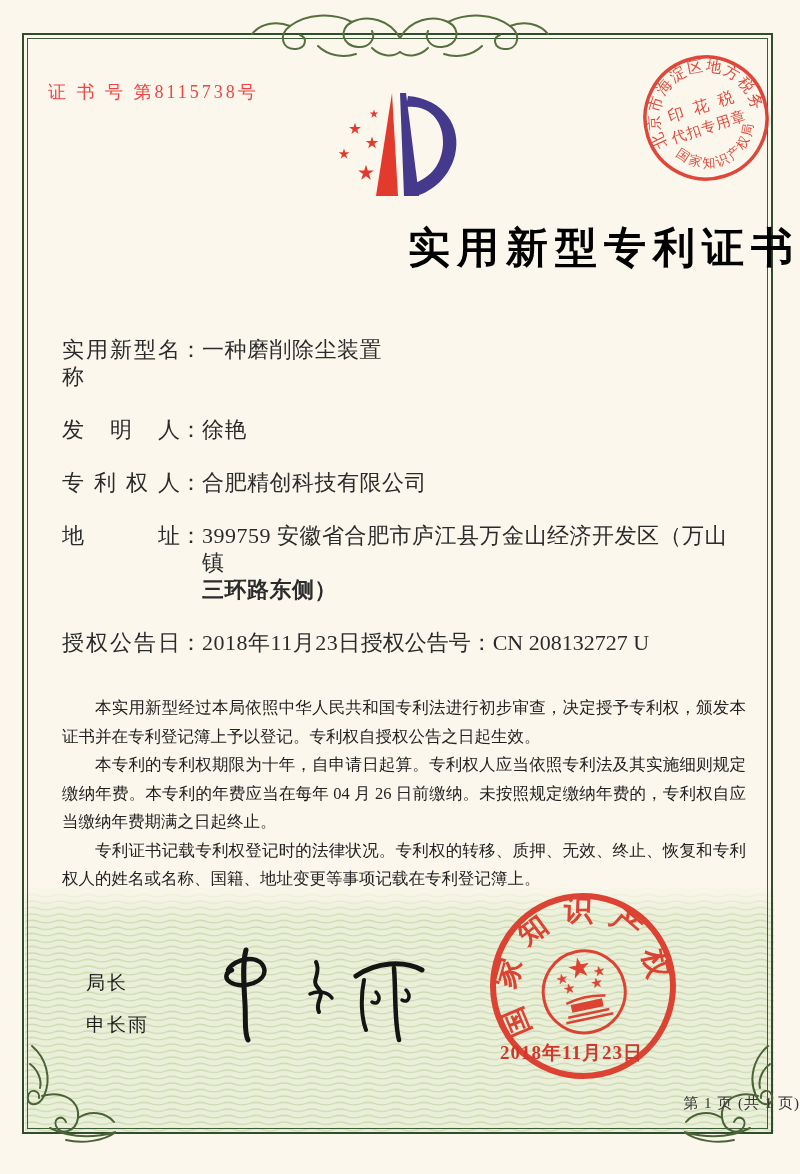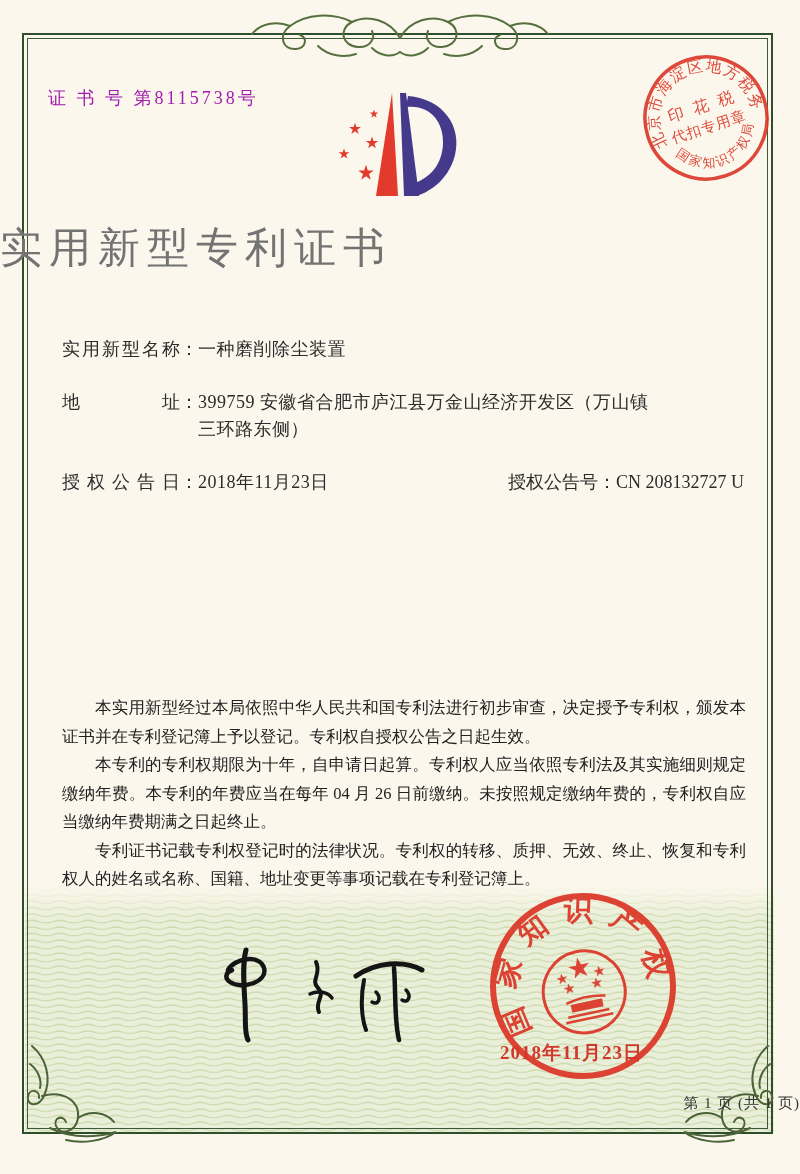--- a/index.html
+++ b/index.html
@@ -11,32 +11,32 @@
   
   .frame-outer{position:absolute; left:22px; top:33px; width:751px; height:1101px;
     border:2px solid #2f4f2c; box-sizing:border-box;}
   .frame-inner{position:absolute; left:3px; top:3px; right:3px; bottom:3px;
     border:1px solid #3c5a37;}
   
   .green-zone{position:absolute; left:25px; top:886px; width:749px; height:247px;}
   .green-zone svg{display:block;}
   .green-fade{position:absolute; left:0; top:0; width:100%; height:34px;
     background:linear-gradient(#fbf7ec, rgba(251,247,236,0));}
-  .cert-no{position:absolute; left:48px; top:86px; font-size:18px; letter-spacing:3px; color:#a21caf;}
+  .cert-no{position:absolute; left:48px; top:80px; font-size:18px; letter-spacing:3px; color:#ef4444;}
   .logo{position:absolute; left:332px; top:82px;}
   .tax-stamp{position:absolute; left:636px; top:48px; opacity:.92;}
-  .title{position:absolute; left:0; top:220px; width:100%; text-align:left;
-    font-size:42px; font-weight:normal; letter-spacing:7px; color:#737373;}
-  .fields{position:absolute; left:62px; top:336px; width:682px; font-size:18px; color:#2b2b2b;}
+  .title{position:absolute; left:0; top:220px; width:100%; text-align:right;
+    font-size:42px; font-weight:bold; letter-spacing:7px; color:#000000;}
+  .fields{position:absolute; left:62px; top:336px; width:682px; font-size:22px; color:#2b2b2b;}
   .row{margin-bottom:26px; line-height:27px;}
   .lbl{display:inline-block; width:118px; text-align:justify; text-align-last:justify; vertical-align:top;}
   .colon{vertical-align:top;}
   .val{display:inline-block; vertical-align:top; max-width:540px; letter-spacing:.5px;}
-  .row-split{display:flex; justify-content:space-between; width:682px;}
-  .addr2{display:block;}
+  .row-split{display:flex; justify-content:flex-start; width:682px;}
+  .addr2{display:block;font-weight:bold;}
   .body-text{position:absolute; left:62px; top:694px; width:684px;
     font-size:16.5px; line-height:28.5px; text-align:justify; color:#222;}
   .body-text p{margin:0; text-indent:2em;}
   .officer{position:absolute; left:86px; top:970px; font-size:19px; color:#1d1d1d;
     font-family:"Liberation Sans","DejaVu Sans",sans-serif;}
   .officer div{margin-bottom:16px; letter-spacing:2px;}
   .signature{position:absolute; left:198px; top:932px;}
   .big-seal{position:absolute; left:483px; top:886px;}
   .seal-date{position:absolute; left:500px; top:1040px; font-size:19px; color:#d1372a;
     letter-spacing:1px; font-weight:bold;}
@@ -137,38 +137,48 @@
     </g>
   </svg>
 
   <div class="title">实用新型专利证书</div>
 
   <div class="fields">
     <div class="row">
       <span class="lbl">实用新型名称</span><span class="colon">：</span><span class="val">一种磨削除尘装置</span>
     </div>
     <div class="row">
+      <span class="lbl">发明人</span><span class="colon">：</span><span class="val">徐艳</span>
+    </div>
+    <div class="row">
+      <span class="lbl">专利权人</span><span class="colon">：</span><span class="val">合肥精创科技有限公司</span>
+    </div>
+    <div class="row">
       <span class="lbl">地址</span><span class="colon">：</span><span class="val"><span>399759 安徽省合肥市庐江县万金山经济开发区（万山镇</span><span class="addr2">三环路东侧）</span></span>
     </div>
     <div class="row row-split">
       <span>
         <span class="lbl">授权公告日</span><span class="colon">：</span><span class="val">2018年11月23日</span>
       </span>
       <span>
         <span>授权公告号</span><span class="colon">：</span><span>CN 208132727 U</span>
       </span>
     </div>
   </div>
 
   <div class="body-text">
     <p>本实用新型经过本局依照中华人民共和国专利法进行初步审查，决定授予专利权，颁发本证书并在专利登记簿上予以登记。专利权自授权公告之日起生效。</p>
     <p>本专利的专利权期限为十年，自申请日起算。专利权人应当依照专利法及其实施细则规定缴纳年费。本专利的年费应当在每年 04 月 26 日前缴纳。未按照规定缴纳年费的，专利权自应当缴纳年费期满之日起终止。</p>
     <p>专利证书记载专利权登记时的法律状况。专利权的转移、质押、无效、终止、恢复和专利权人的姓名或名称、国籍、地址变更等事项记载在专利登记簿上。</p>
   </div>
 
+  <div class="officer">
+    <div>局长</div>
+    <div>申长雨</div>
+  </div>
 
   <svg class="signature" width="230" height="115" viewBox="0 0 230 115" xmlns="http://www.w3.org/2000/svg">
     <g stroke="#141414" fill="none" stroke-linecap="round" stroke-linejoin="round">
       <path d="M48,18 C44,32 46,54 47,72 C48,90 46,100 50,108" stroke-width="5"></path>
       <path d="M30,38 C36,26 62,22 66,36 C70,50 44,58 32,50 C26,46 28,40 34,38" stroke-width="4.5"></path>
       <path d="M118,30 C124,42 112,48 120,56 C128,64 116,70 121,80" stroke-width="4"></path>
       <path d="M112,62 C120,58 130,60 134,66" stroke-width="3.5"></path>
       <path d="M158,44 C178,30 206,28 224,38" stroke-width="5"></path>
       <path d="M166,48 C162,68 164,88 168,98" stroke-width="4"></path>
       <path d="M196,36 C198,60 196,88 201,108" stroke-width="4.5"></path>

